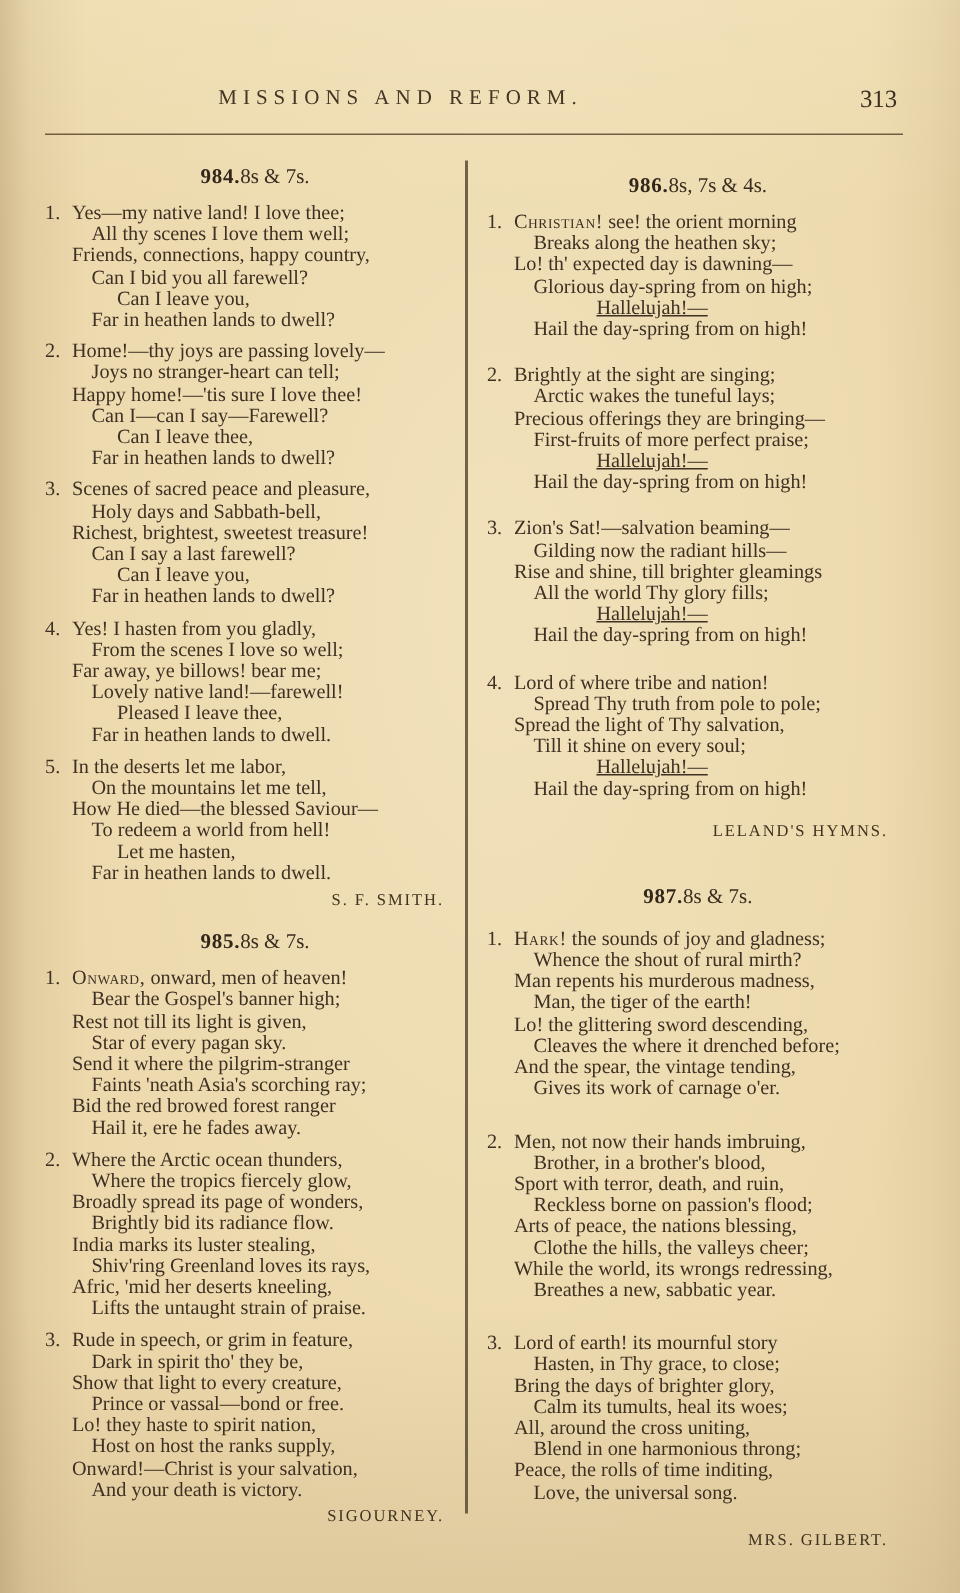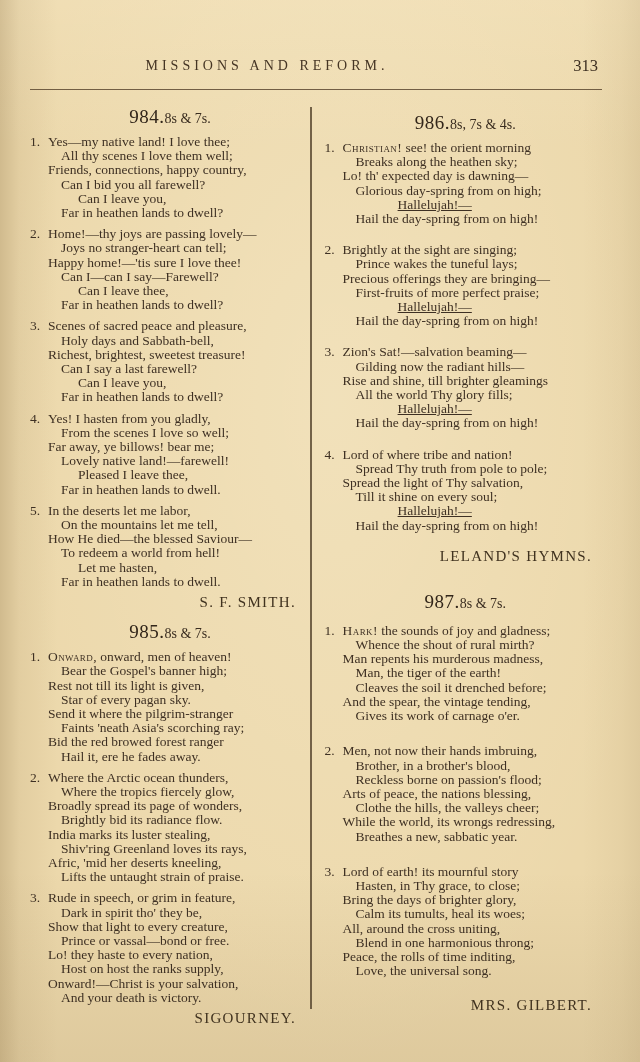--- a/index.html
+++ b/index.html
@@ -25,40 +25,40 @@
   .page-number{position:absolute;right:2px;top:-2px;font-size:16.5px;color:#3c2e20;}
   .header-rule{margin:9px 38px 0 30px;border-top:1.6px solid #5c4830;opacity:.85;}
 
   .columns{display:flex;align-items:flex-start;padding:9px 34px 0 30px;}
   .column{flex:none;}
   .column.left{width:280px;}
   .col-divider{flex:none;width:1.6px;height:902px;margin-top:8px;background:#54422c;opacity:.8;}
   .column.right{flex:1;padding-left:13px;padding-top:6px;}
 
   .hymn-heading{margin:3px 0 6px;text-align:center;font-weight:normal;}
-  .hymn-number{font-weight:normal;font-size:19px;letter-spacing:.5px;color:#32261a;}
+  .hymn-number{font-weight:bold;font-size:14px;letter-spacing:.5px;color:#32261a;}
   .hymn-meter{font-size:14px;color:#3a2d20;}
   .left .hymn:nth-of-type(2) .hymn-heading{margin-top:6px;}
   .right .hymn:nth-of-type(2) .hymn-heading{margin-top:22px;margin-bottom:10px;}
 
   .verse{display:flex;margin-bottom:7px;}
   .right .hymn:nth-of-type(1) .verse{margin-bottom:17px;}
   .right .hymn:nth-of-type(2) .verse{margin-bottom:21px;}
   .verse-number{flex:none;width:15px;font-size:13.5px;line-height:14.2px;text-align:left;}
   .verse-lines{margin-left:3px;}
   .line{font-size:13.5px;line-height:14.2px;white-space:nowrap;}
   .in0{padding-left:0;}
   .in1{padding-left:13px;}
   .in2{padding-left:30px;}
   .in3{padding-left:55px;text-decoration:underline;}
   .sc{font-variant:small-caps;letter-spacing:.4px;}
 
   .attribution{
     text-align:right;padding-right:14px;margin:-2px 0 3px;
-    font-size:15px;letter-spacing:1.3px;color:#40321f;
+    font-size:11px;letter-spacing:1.3px;color:#40321f;
   }
 </style>
 </head>
 <body>
 
 <div class="page">
   <div class="header">
     <div class="running-title">MISSIONS AND REFORM.</div>
     <div class="page-number">313</div>
   </div>
@@ -152,21 +152,21 @@
               <div class="line in1">Lifts the untaught strain of praise.</div>
             </div>
           </div>
           <div class="verse">
             <span class="verse-number">3.</span>
             <div class="verse-lines">
               <div class="line in0">Rude in speech, or grim in feature,</div>
               <div class="line in1">Dark in spirit tho' they be,</div>
               <div class="line in0">Show that light to every creature,</div>
               <div class="line in1">Prince or vassal—bond or free.</div>
-              <div class="line in0">Lo! they haste to every nation,</div>
+              <div class="line in0">Lo! they haste to spirit nation,</div>
               <div class="line in1">Host on host the ranks supply,</div>
               <div class="line in0">Onward!—Christ is your salvation,</div>
               <div class="line in1">And your death is victory.</div>
             </div>
           </div>
           <div class="attribution">SIGOURNEY.</div>
         </section>
       </div>
     <div class="col-divider"></div>
     <div class="column right">
@@ -180,21 +180,21 @@
               <div class="line in0">Lo! th' expected day is dawning—</div>
               <div class="line in1">Glorious day-spring from on high;</div>
               <div class="line in3">Hallelujah!—</div>
               <div class="line in1">Hail the day-spring from on high!</div>
             </div>
           </div>
           <div class="verse">
             <span class="verse-number">2.</span>
             <div class="verse-lines">
               <div class="line in0">Brightly at the sight are singing;</div>
-              <div class="line in1">Prince wakes the tuneful lays;</div>
+              <div class="line in1">Arctic wakes the tuneful lays;</div>
               <div class="line in0">Precious offerings they are bringing—</div>
               <div class="line in1">First-fruits of more perfect praise;</div>
               <div class="line in3">Hallelujah!—</div>
               <div class="line in1">Hail the day-spring from on high!</div>
             </div>
           </div>
           <div class="verse">
             <span class="verse-number">3.</span>
             <div class="verse-lines">
               <div class="line in0">Zion's Sat!—salvation beaming—</div>
@@ -220,30 +220,32 @@
         </section>
         <section class="hymn">
           <h2 class="hymn-heading"><span class="hymn-number">987.</span><span class="hymn-meter">8s &amp; 7s.</span></h2>
           <div class="verse">
             <span class="verse-number">1.</span>
             <div class="verse-lines">
               <div class="line in0"><span class="sc">Hark!</span> the sounds of joy and gladness;</div>
               <div class="line in1">Whence the shout of rural mirth?</div>
               <div class="line in0">Man repents his murderous madness,</div>
               <div class="line in1">Man, the tiger of the earth!</div>
-              <div class="line in1">Cleaves the soil it drenched before;</div>
+              <div class="line in0">Lo! the glittering sword descending,</div>
+              <div class="line in1">Cleaves the where it drenched before;</div>
               <div class="line in0">And the spear, the vintage tending,</div>
               <div class="line in1">Gives its work of carnage o'er.</div>
             </div>
           </div>
           <div class="verse">
             <span class="verse-number">2.</span>
             <div class="verse-lines">
               <div class="line in0">Men, not now their hands imbruing,</div>
               <div class="line in1">Brother, in a brother's blood,</div>
+              <div class="line in0">Sport with terror, death, and ruin,</div>
               <div class="line in1">Reckless borne on passion's flood;</div>
               <div class="line in0">Arts of peace, the nations blessing,</div>
               <div class="line in1">Clothe the hills, the valleys cheer;</div>
               <div class="line in0">While the world, its wrongs redressing,</div>
               <div class="line in1">Breathes a new, sabbatic year.</div>
             </div>
           </div>
           <div class="verse">
             <span class="verse-number">3.</span>
             <div class="verse-lines">

